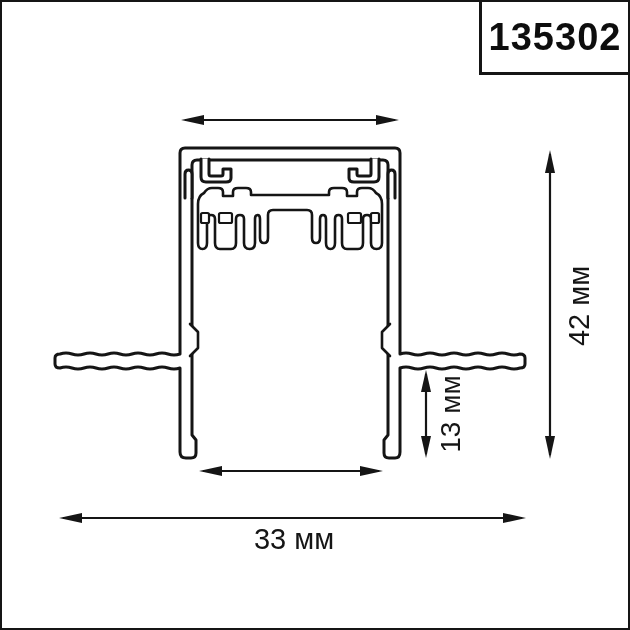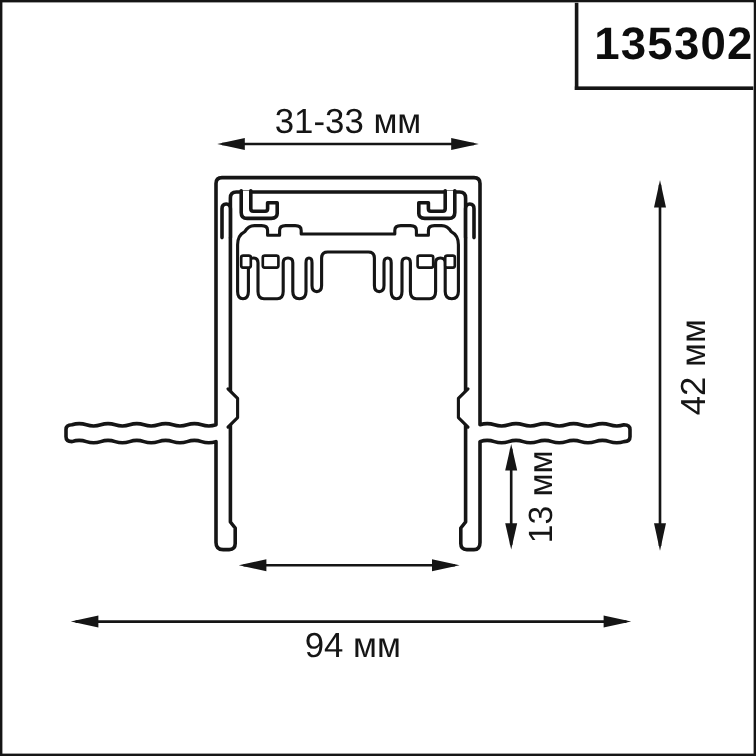--- a/index.html
+++ b/index.html
@@ -10,21 +10,21 @@
   }
   svg{position:absolute;left:0;top:0;}
   .dim-label{
     position:absolute;color:#151515;font-size:29px;line-height:1;
     white-space:nowrap;transform:translate(-50%,-50%);
   }
   .dim-label.vertical{transform:translate(-50%,-50%) rotate(-90deg);}
   #article-box{
     position:absolute;top:0;right:0;width:146px;height:70px;
     border-left:3px solid #151515;border-bottom:3px solid #151515;
-    display:flex;align-items:center;justify-content:flex-end;background:#fff;
+    display:flex;align-items:center;justify-content:center;background:#fff;
   }
   #article-number{
     font-size:38px;font-weight:bold;color:#0d0d0d;letter-spacing:1px;
   }
 </style>
 </head>
 <body>
 
 <div id="canvas">
 
@@ -122,26 +122,25 @@
       </g>
 
       <g>
         <line x1="61" y1="516" x2="520" y2="516"></line>
         <polygon points="57,516 80,511 80,521" stroke="none"></polygon>
         <polygon points="524,516 501,511 501,521" stroke="none"></polygon>
       </g>
     </g>
   </svg>
 
-  <div class="dim-label" style="left:288px;top:100px">31-33 мм</div>
 
   <div class="dim-label vertical" style="left:577px;top:304px">42 мм</div>
 
   <div class="dim-label vertical" style="left:449px;top:412px;font-size:28px">13 мм</div>
 
 
-  <div class="dim-label" style="left:292px;top:537px">94 мм</div>
+  <div class="dim-label" style="left:292px;top:537px">33 мм</div>
 
   <div id="article-box">
     <span id="article-number">135302</span>
   </div>
 
 </div>
 
 </body></html>

